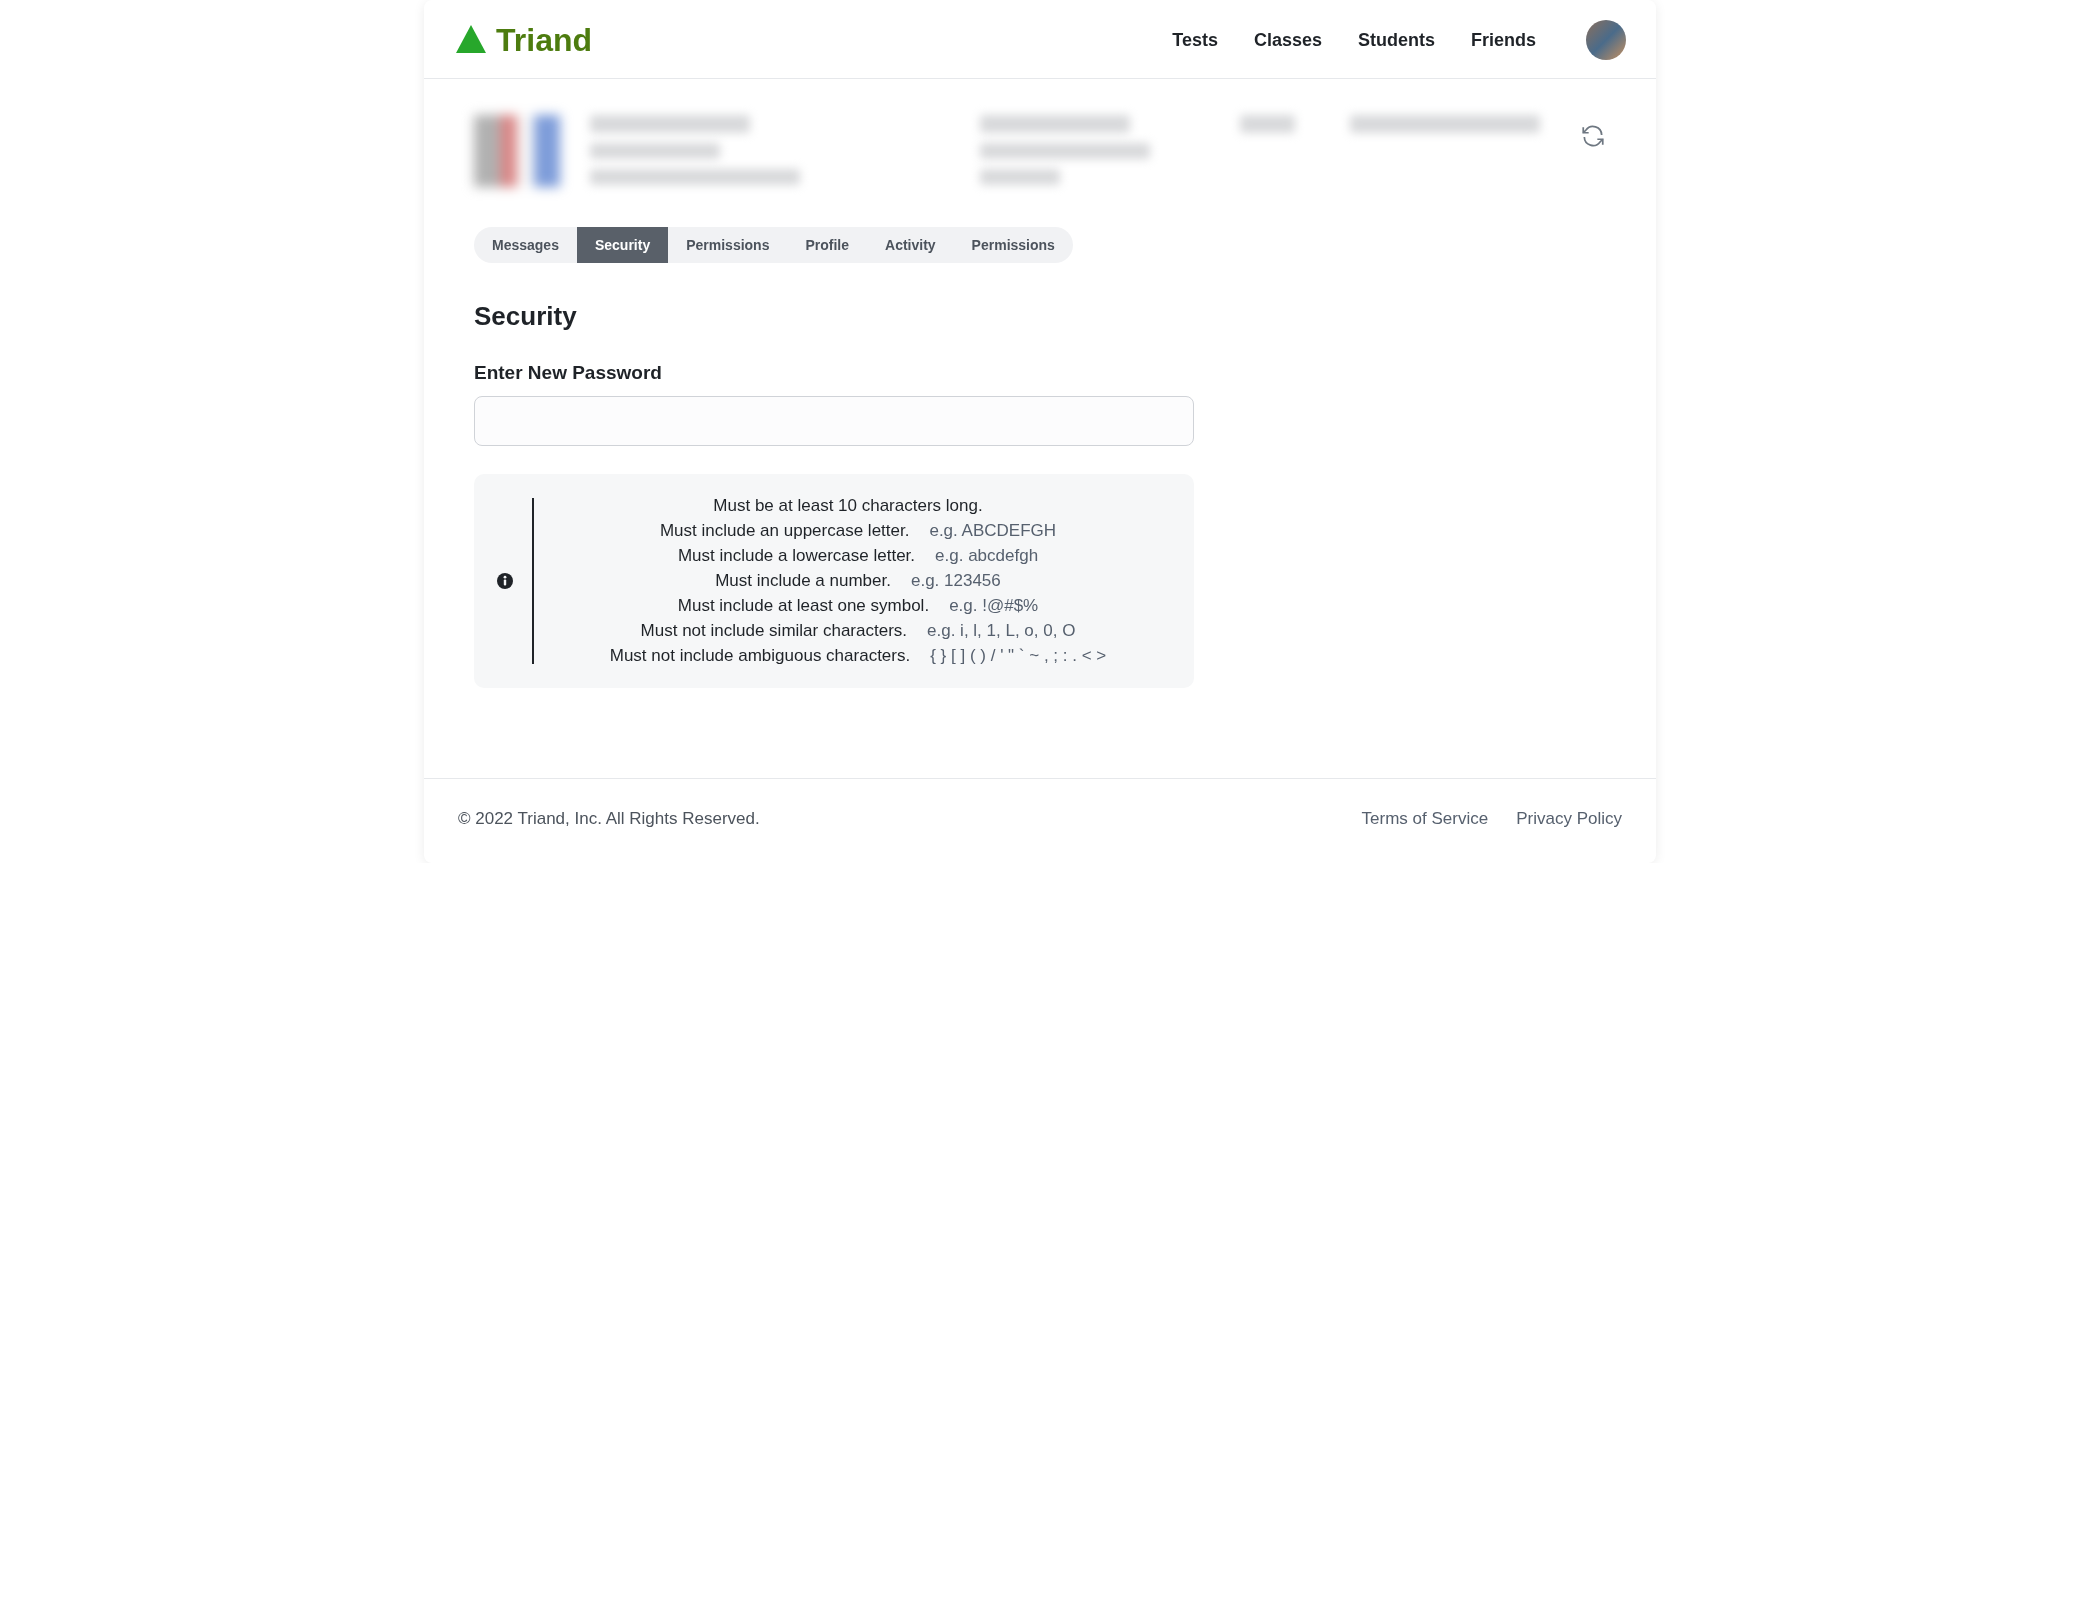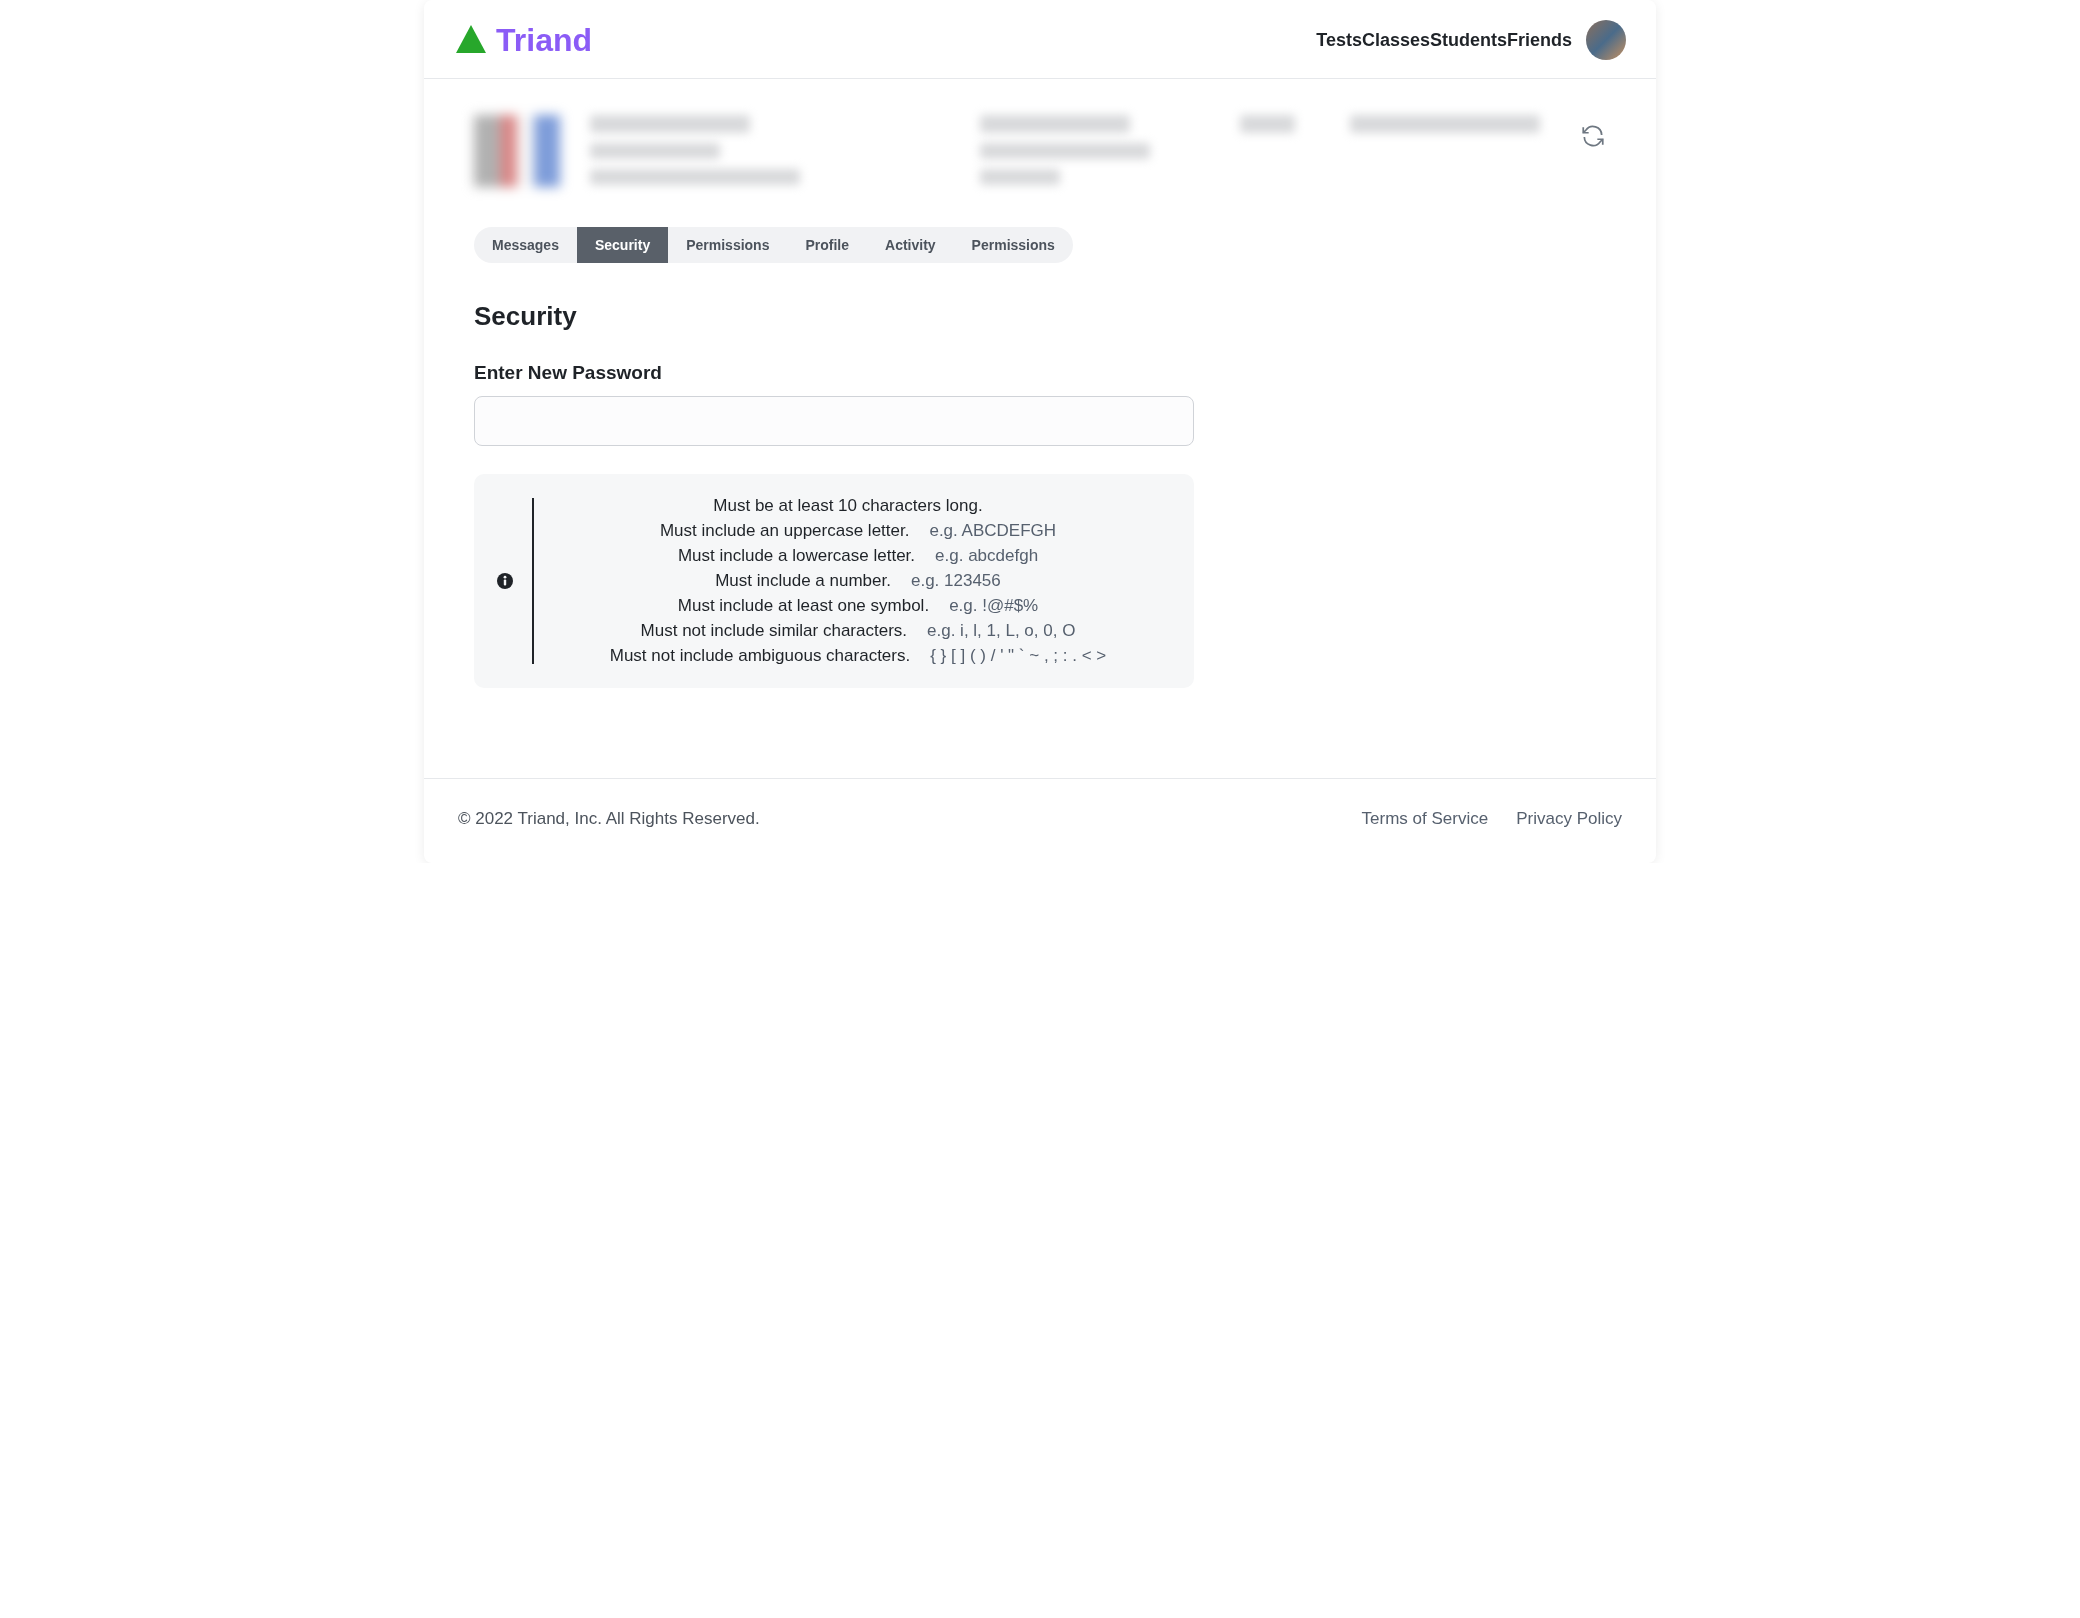--- a/index.html
+++ b/index.html
@@ -24,26 +24,27 @@
     justify-content: space-between;
     padding: 20px 30px 18px 30px;
     border-bottom: 1px solid #e6e8eb;
   }
   .logo {
     display: flex;
     align-items: center;
     gap: 8px;
     font-size: 32px;
     font-weight: 700;
-    color: #8b5cf6;
+    color: #4d7c0f;
   }
   .logo svg { width: 34px; height: 34px; }
   .nav {
     display: flex;
     align-items: center;
+    gap: 36px;
     margin-left: 28px;
   }
   .nav-link {
     font-size: 18px;
     font-weight: 600;
     color: #1f2328;
     cursor: pointer;
   }
   .avatar {
     width: 40px;

